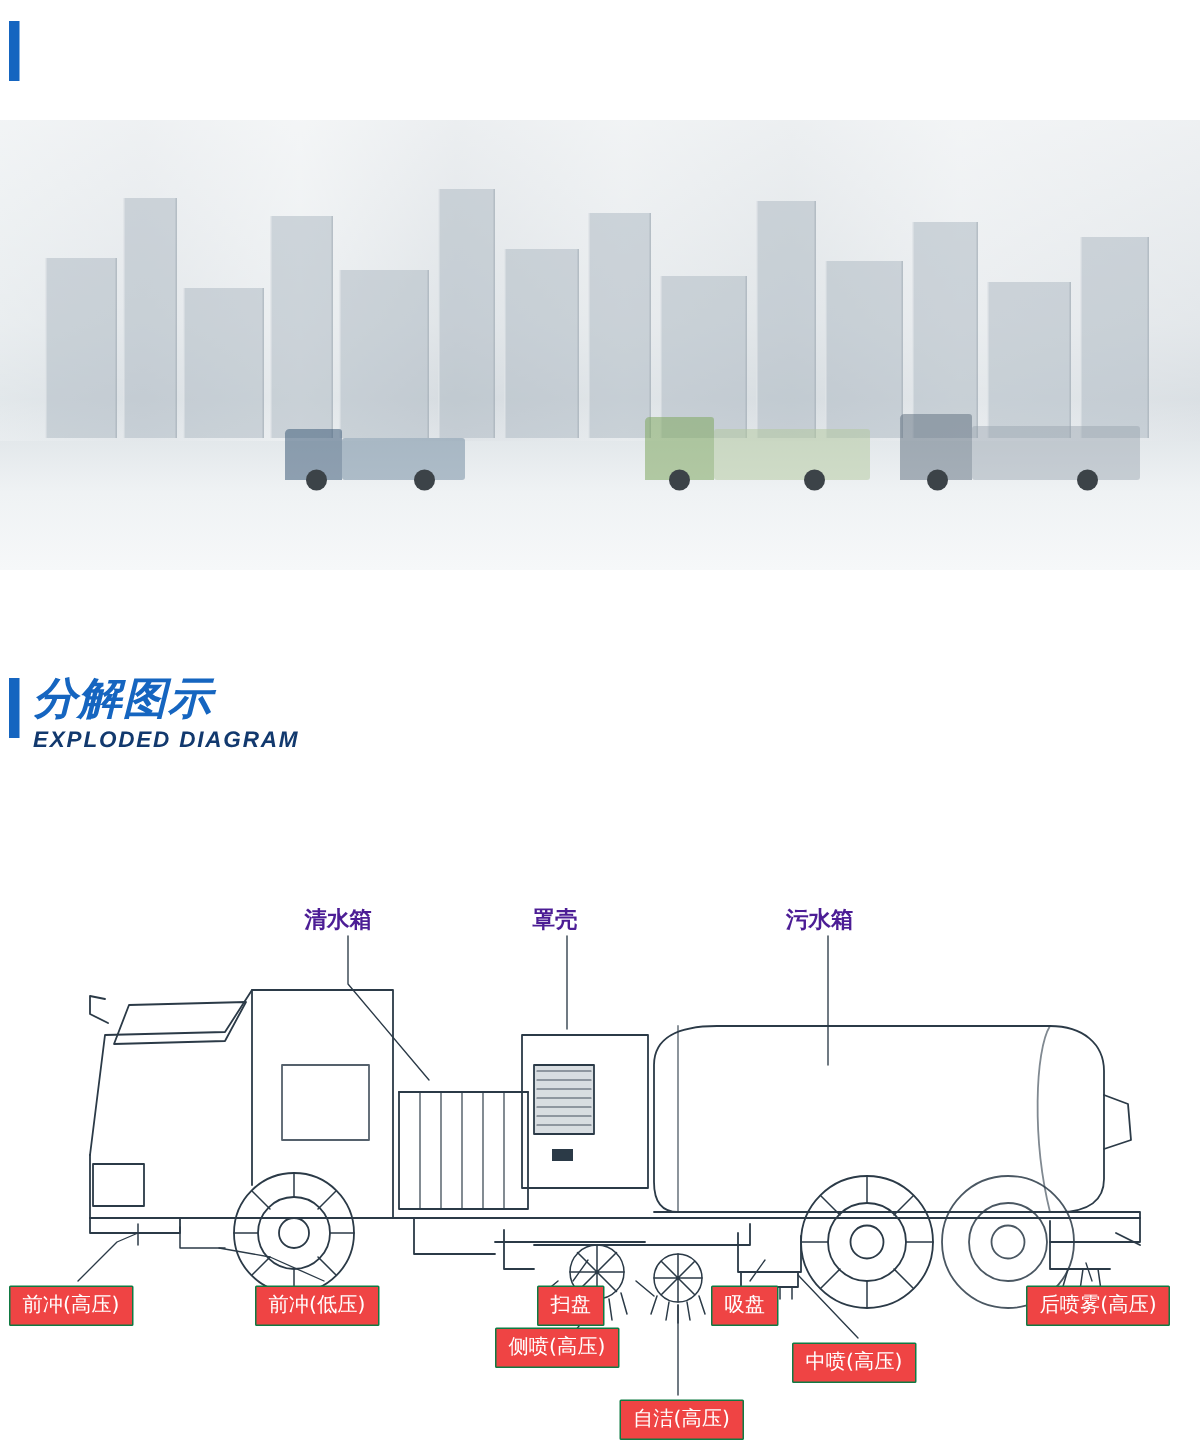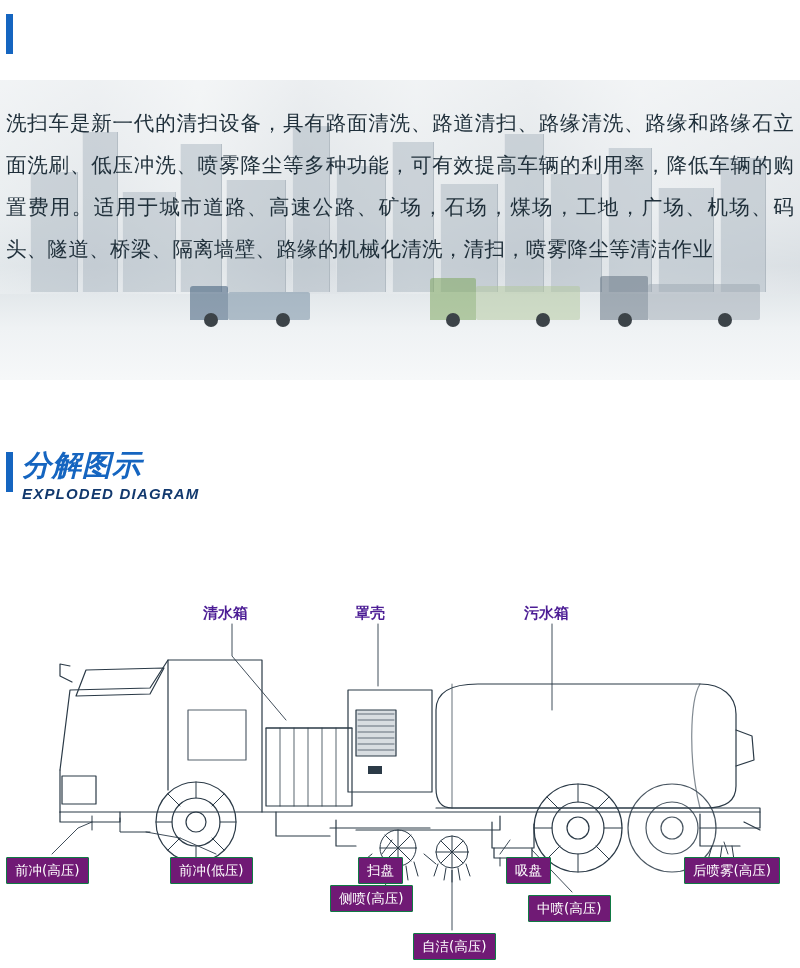--- a/index.html
+++ b/index.html
@@ -156,21 +156,21 @@
     line-height: 16px;
     white-space: nowrap;
   }
   .lbl-top {
     color: #4c1d95;
     font-weight: bold;
     font-size: 15px;
   }
   .lbl-box {
     color: #ffffff;
-    background: #701a75;
+    background: #ef4444;
     border: 1px solid #0f7a43;
     padding: 4px 8px 5px 8px;
     font-size: 13.5px;
     border-radius: 1px;
   }
 </style>
 </head>
 <body>
 
 <div class="page">
@@ -212,39 +212,38 @@
         <div class="wheel" style="left:106px;"></div>
       </div>
       <div class="truck" style="left:600px; width:160px; height:50px;">
         <div class="cab" style="width:48px; height:44px; background:rgba(92,108,124,0.5);"></div>
         <div class="body" style="left:48px; width:112px; height:36px; background:rgba(150,162,172,0.45);"></div>
         <div class="wheel" style="left:18px;"></div>
         <div class="wheel" style="left:118px;"></div>
       </div>
     </div>
 
-    <div class="intro-text">洗扫车是新一代的清扫设备，具有路面清洗、路道清扫、路缘清洗、路缘和路缘石立面洗刷、低压冲洗、喷雾降尘等多种功能，可有效提高车辆的利用率，降低车辆的购置费用。适用于城市道路、高速公路、矿场，石场，煤场，工地，广场、机场、码头、隧道、桥梁、隔离墙壁、路缘的机械化清洗，清扫，喷雾降尘等清洁作业</div>
   </div>
 
   <div class="section-head" id="diagram-head">
     <div class="bar"></div>
     <div class="cn">分解图示</div>
     <div class="en">EXPLODED DIAGRAM</div>
   </div>
 
   <div class="diagram">
 
     <div class="lbl lbl-top" style="left:203px; top:45px;">清水箱</div>
     <div class="lbl lbl-top" style="left:355px; top:45px;text-align:right;">罩壳</div>
     <div class="lbl lbl-top" style="left:524px; top:45px;">污水箱</div>
 
     <div class="lbl lbl-box" style="left:6px;   top:297px;">前冲(高压)</div>
     <div class="lbl lbl-box" style="left:170px; top:297px;">前冲(低压)</div>
     <div class="lbl lbl-box" style="left:358px; top:297px;">扫盘</div>
-    <div class="lbl lbl-box" style="left:474px; top:297px;margin-left:32px;">吸盘</div>
+    <div class="lbl lbl-box" style="left:474px; top:297px;">吸盘</div>
     <div class="lbl lbl-box" style="left:684px; top:297px;">后喷雾(高压)</div>
     <div class="lbl lbl-box" style="left:330px; top:325px;">侧喷(高压)</div>
     <div class="lbl lbl-box" style="left:528px; top:335px;">中喷(高压)</div>
     <div class="lbl lbl-box" style="left:413px; top:373px;">自洁(高压)</div>
 
     <svg width="800" height="400" viewBox="0 0 800 400">
       <g fill="none" stroke="#2b3a47" stroke-width="1.2" stroke-linejoin="round" stroke-linecap="round">
 
         <path d="M60 252 L760 252"></path>
         <path d="M60 252 L60 210"></path>

